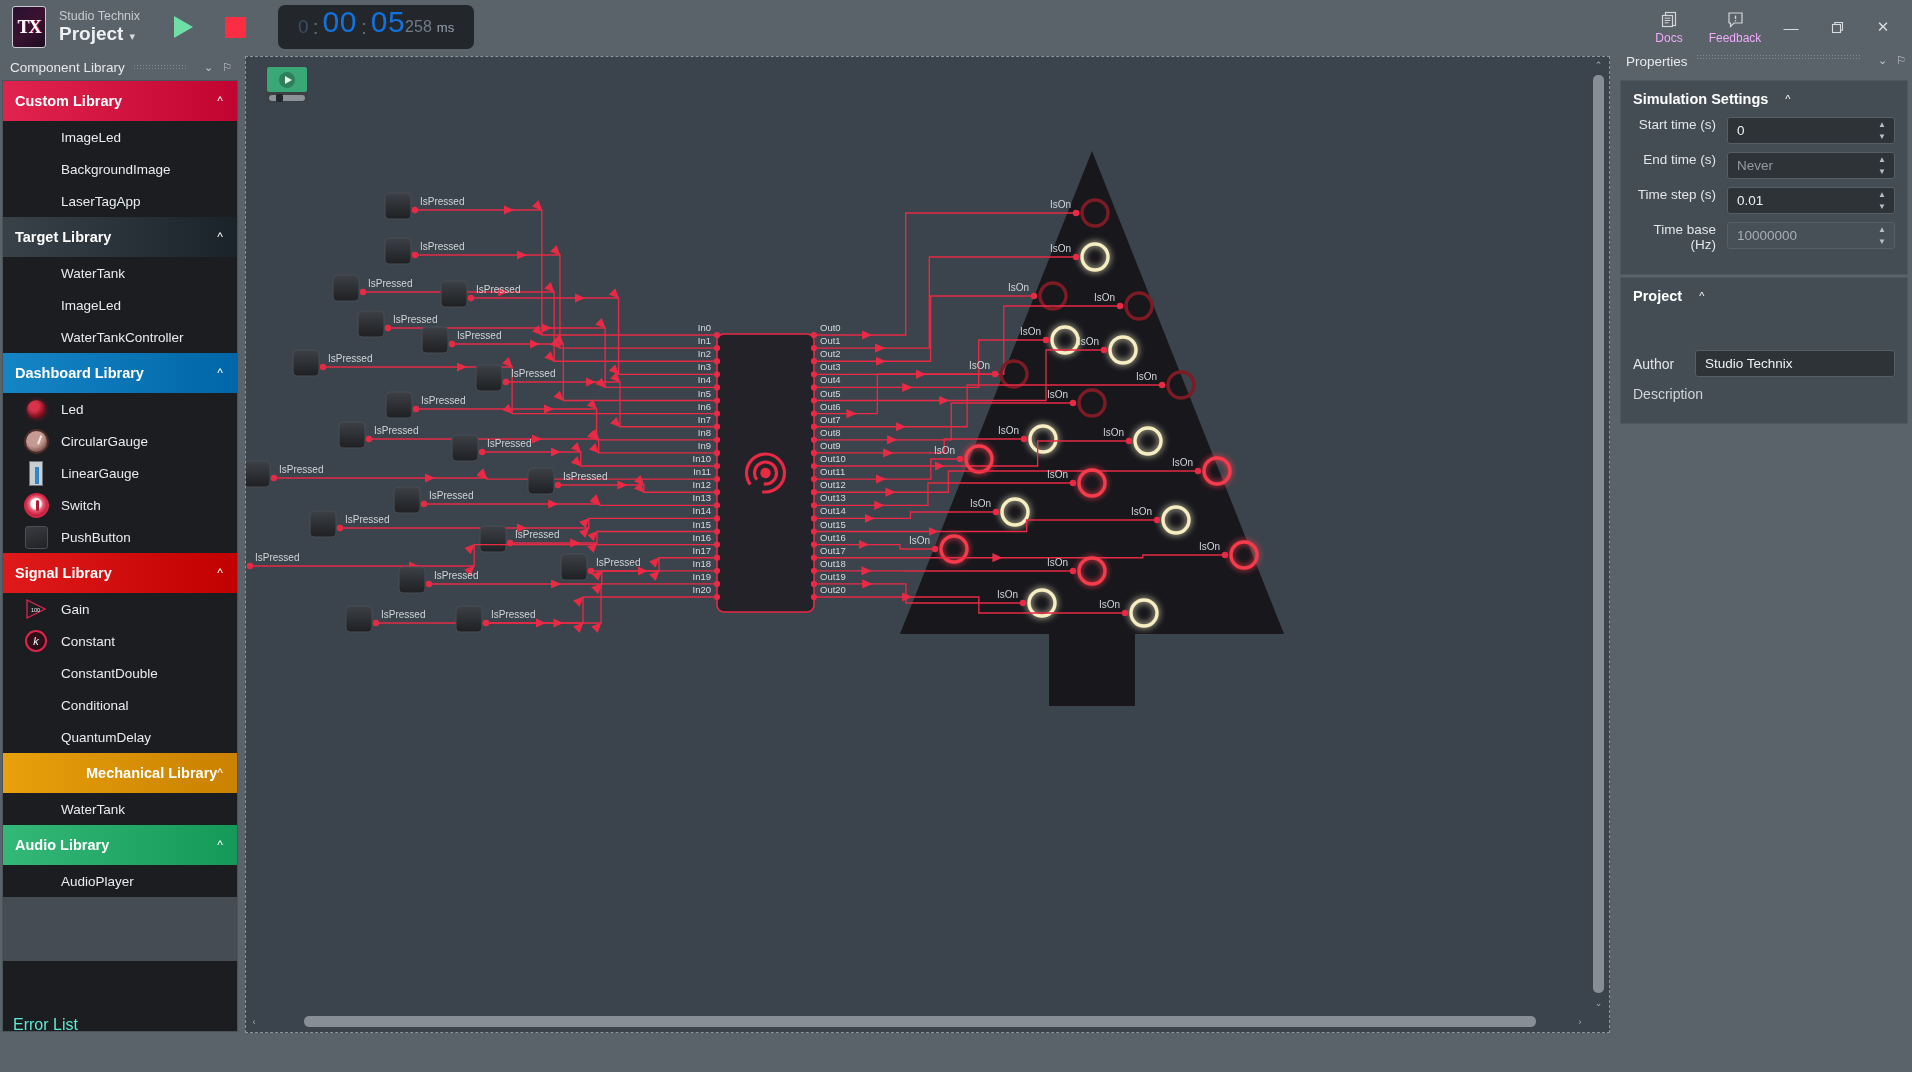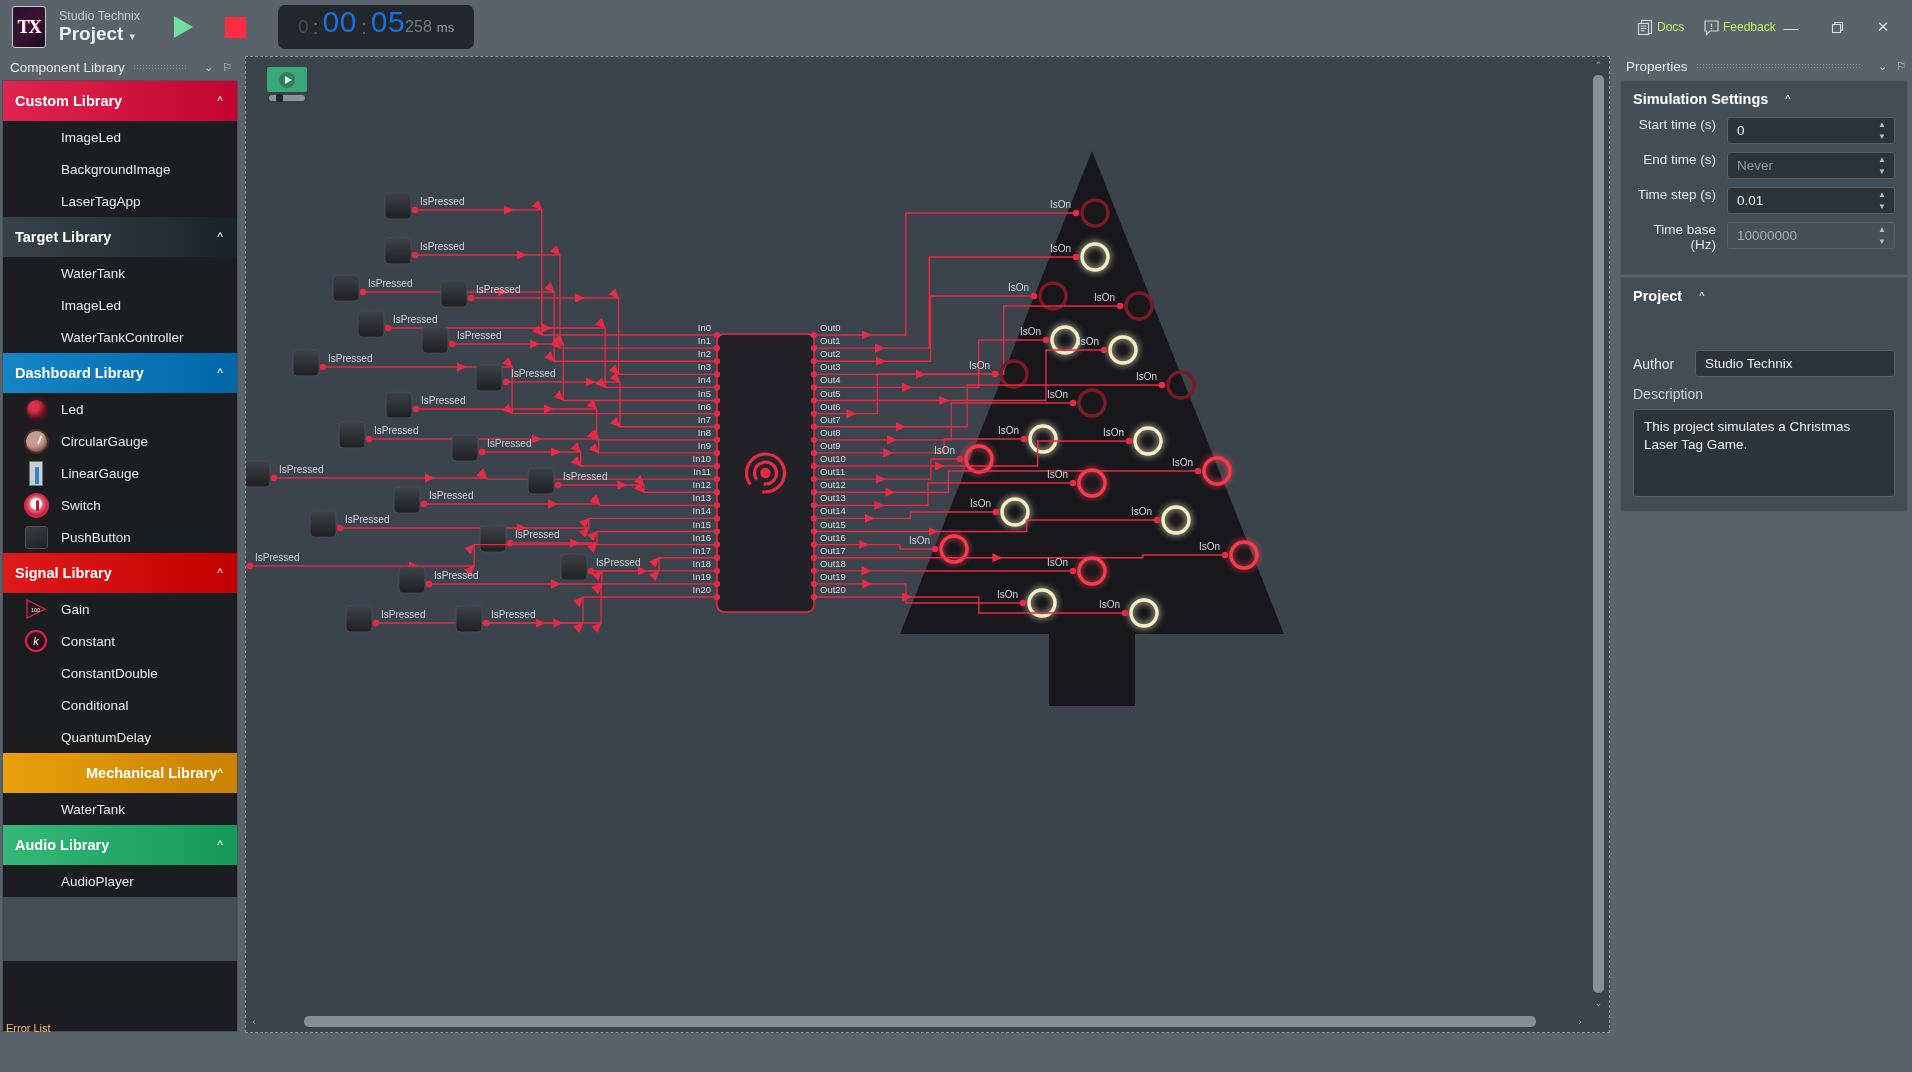--- a/index.html
+++ b/index.html
@@ -42,22 +42,22 @@
     margin-left: 32px; height: 44px; background: #23272b; border-radius: 7px;
     display: flex; align-items: baseline; padding: 0 20px 0 20px; gap: 0;
   }
   #timer .t-h { font-size: 19px; color: #3b4f66; align-self: center; }
   #timer .t-sep { font-size: 21px; color: #5d6b79; margin: 0 4px; align-self: center; }
   #timer .t-big { font-size: 30px; color: #1272e0; font-weight: 300; letter-spacing: 0.5px; }
   #timer .t-ms { font-size: 16px; color: #6f7b88; align-self: center; }
   #timer .t-unit { font-size: 13px; color: #97a1ab; margin-left: 5px; align-self: center; }
   #topbar-right { margin-left: auto; display: flex; align-items: center; height: 54px; }
   .tb-item {
-    width: 66px; display: flex; flex-direction: row; align-items: center; gap: 2px;
-    color: #bef264; font-size: 12px; cursor: pointer;
+    width: 66px; display: flex; flex-direction: column; align-items: center; gap: 2px;
+    color: #f0abfc; font-size: 12px; cursor: pointer;
   }
   .tb-ico { height: 20px; display: flex; align-items: flex-end; }
   .win-btn {
     width: 46px; height: 54px; display: flex; align-items: center; justify-content: center;
     color: #d8dcdf; font-size: 15px; cursor: pointer;
   }
   .win-btn.close { margin-right: 6px; }
 
   
   #left-panel {
@@ -102,21 +102,21 @@
     border: 2px solid #d32847; position: relative; }
   .ic-sw:after { content:""; position:absolute; left:10.5px; top:5px; width:3px; height:11px;
     background:#b01a33; border-radius: 2px; }
   .ic-pb { width: 23px; height: 23px; border-radius: 3px; background: linear-gradient(160deg,#3a3c41,#202225);
     border: 1px solid #4b4e54; }
   .ic-k { width: 22px; height: 22px; border-radius: 50%; border: 2px solid #e0234a;
     display: flex; align-items: center; justify-content: center;
     color: #f4f6f7; font-size: 11px; font-style: italic;
     background: radial-gradient(circle, #3a1420 0%, #1d0a10 100%); }
   #lp-bottom-blank { background: #454c54; height: 64px; }
-  #error-list { position: absolute; left: 6px; bottom: 8px; color: #fdba74; font-size: 11px; }
+  #error-list { position: absolute; left: 13px; bottom: 8px; color: #5eead4; font-size: 16px; }
 
   
   #canvas-wrap {
     position: absolute; left: 245px; top: 56px; width: 1365px; height: 977px;
     border: 1px dashed #8d949b; background: #3b444c;
   }
   #canvas {
     position: absolute; left: 0; top: 0; width: 1342px; height: 954px;
     background: #3b444c; overflow: hidden;
   }
@@ -141,21 +141,21 @@
   
   #h-scroll { position: absolute; left: 0; bottom: 0; width: 1342px; height: 21px; background: #3b444c; display: flex; align-items: center; }
   #h-scroll .arrow { width: 16px; text-align: center; color: #aab0b6; font-size: 9px; cursor: pointer; }
   #h-scroll .track { flex: 1; position: relative; height: 21px; }
   #h-scroll .thumb { position: absolute; left: 42px; top: 5px; width: 1232px; height: 11px;
     background: #878e95; border-radius: 5px; cursor: pointer; }
   #corner { position: absolute; right: 0; bottom: 0; width: 21px; height: 21px; background: #3b444c; }
 
   
   #right-panel { position: absolute; left: 1616px; top: 54px; width: 296px; height: 1018px; background: #5a626a; }
-  #rp-header { height: 24px; display: flex; align-items: center; padding: 0 6px 0 10px; color: #e6e9ec; font-size: 13.5px; }
+  #rp-header { height: 24px; display: flex; align-items: flex-start; padding: 0 6px 0 10px; color: #e6e9ec; font-size: 13.5px; }
   #rp-header .dots { flex: 1; margin: 0 8px; height: 7px;
     background-image: radial-gradient(#8d949b 0.7px, transparent 0.8px); background-size: 3px 3px; opacity: .85; }
   #rp-header .hico { color: #c8ccd0; font-size: 11px; margin-left: 9px; cursor: pointer; }
   .rp-card { margin: 2px 4px 0 4px; background: #444c54; border: 1px solid #50585f; padding: 10px 12px 14px 12px; }
   .rp-title { font-size: 14.5px; font-weight: bold; color: #ffffff; margin-bottom: 10px; display: flex; align-items: center; gap: 17px; cursor: pointer;}
   .rp-title .caret { font-size: 11px; font-weight: normal; }
   .frow { display: flex; align-items: flex-start; margin-bottom: 8px; }
   .flabel { width: 94px; text-align: right; padding-right: 11px; font-size: 13.5px; color: #e2e6e9; }
   .finput {
     flex: 1; height: 27px; background: #2e3338; border: 1px solid #565e66; border-radius: 3px;
@@ -827,15 +827,14 @@
       <span>Project</span>
       <span class="caret">^</span>
     </div>
     <div class="rp-row2">
       <div class="flabel2">Author</div>
       <div class="finput" style="flex:1;">
         <span class="val">Studio Technix</span>
       </div>
     </div>
     <div class="desc-label">Description</div>
-    <div class="desc-box">This project simulates a Christmas Laser Tag Game.</div>
   </div>
 </div>
 
 </body></html>

